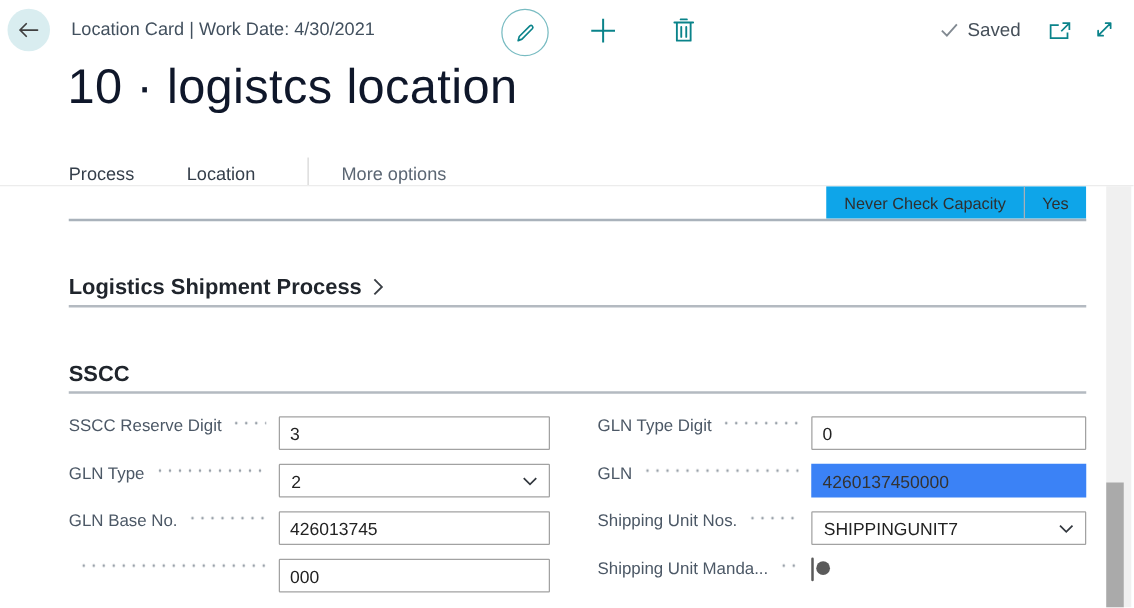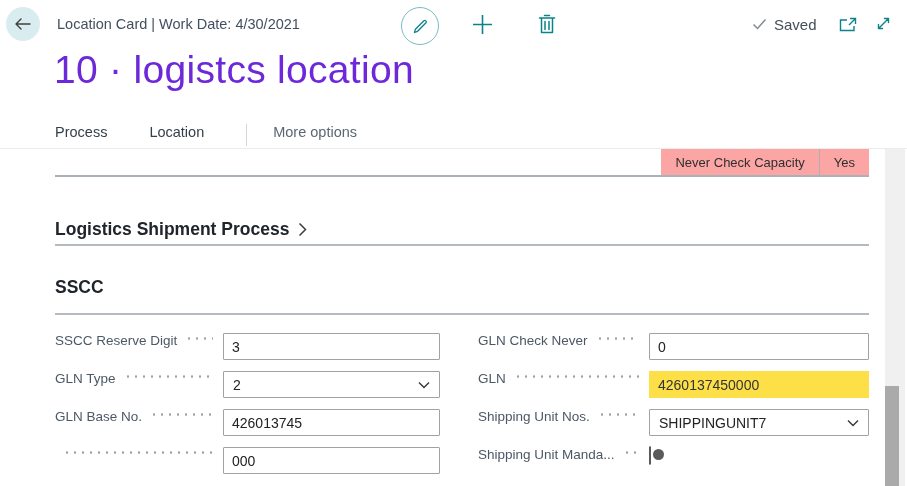--- a/index.html
+++ b/index.html
@@ -21,64 +21,64 @@
   .bar-icon { position:absolute; cursor:pointer; }
   .add-btn { left:471px; top:13px; }
   .del-btn { left:537px; top:13px; }
   .saved { position:absolute; left:752px; top:0; height:48px; display:flex; align-items:center; gap:7px;
     font-size:15px; color:#454f59; }
   .popout-btn { left:839px; top:17px; }
   .expand-btn { left:875px; top:15px; }
 
   
   .page-title { position:absolute; left:54px; top:48px; font-size:39px; font-weight:300;
-    color:#6d28d9; letter-spacing:.3px; }
-
-  
-  .menu { position:absolute; left:55px; top:124px; height:24px; display:flex; align-items:flex-start;
+    color:#0f172a; letter-spacing:.3px; }
+
+  
+  .menu { position:absolute; left:55px; top:124px; height:24px; display:flex; align-items:flex-end;
     font-size:14.5px; color:#343e4a; }
   .menu-item { margin-right:42px; cursor:pointer; }
   .menu-sep { width:1px; height:22px; background:#d6d6d6; margin-right:26px; }
   .menu-more { color:#5b6673; cursor:pointer; }
   .ribbon-border { position:absolute; left:0; top:148px; width:907px; height:1px; background:#ececec; }
 
   
   .sec-head { font-size:17.5px; font-weight:700; color:#20252c; display:flex; align-items:center; gap:9px; cursor:pointer; }
   .hr { position:absolute; left:55px; width:814px; height:2px; }
 
   .bin-row { position:absolute; left:55px; top:149px; width:814px; height:26px; overflow:hidden; }
   .bin-title { position:absolute; left:0; top:-6px;margin-top:48px; }
-  .summary-box { position:absolute; right:0; top:0; height:26px; background:#fca5a5;
+  .summary-box { position:absolute; right:0; top:0; height:26px; background:#0ea5e9;
     display:flex; align-items:center; font-size:13px; color:#2f2f2f; cursor:pointer; }
   .summary-cell { padding:0 14px; white-space:nowrap; }
   .summary-sep { width:1px; height:26px; background:#a9b0b8; }
   .hr1 { top:175px; background:#a9b2bb; }
 
   .sec2 { position:absolute; left:55px; top:219px; }
   .hr2 { top:244px; background:#b4bac1; }
 
-  .sec3 { position:absolute; left:55px; top:277px;align-items:center; }
+  .sec3 { position:absolute; left:55px; top:289px;align-items:center; }
   .hr3 { top:313px; background:#b4bac1; }
 
   
   .col { position:absolute; top:333px; }
   .col-left  { left:55px;  width:385px; }
   .col-right { left:478px; width:391px; }
   .frow { display:flex; align-items:flex-start; height:27px; margin-bottom:11px; }
   .flabel { font-size:13.5px; color:#4c5866; white-space:nowrap; flex:0 0 auto; }
   .leader { flex:1 1 auto; height:3px; margin:4px 10px 0 8px;
     background-image:radial-gradient(circle,#99a1a9 1px,rgba(0,0,0,0) 1.3px);
     background-size:8px 3px; background-repeat:repeat-x; background-position:0 50%; }
   .fbox { flex:0 0 auto; width:217px; }
   .col-right .fbox { width:220px; }
   input.txt { width:100%; height:27px; border:1px solid #a2a2a2; border-radius:1px;
     padding:0 8px; font-size:14px; color:#222; font-family:inherit; background:#fff; }
   .combo { width:100%; height:27px; border:1px solid #a2a2a2; border-radius:1px; background:#fff;
     display:flex; align-items:center; justify-content:space-between; padding:0 9px; font-size:14px; color:#222; cursor:pointer; }
-  .display-box { width:100%; height:27px; background:#fde047; display:flex; align-items:center;
+  .display-box { width:100%; height:27px; background:#3b82f6; display:flex; align-items:center;
     padding:0 9px; font-size:14px; color:#333; }
   .toggle { width:40px; height:18px; border:1.5px solid #5a5a5a; border-radius:10px; background:#fff;
     position:relative; cursor:pointer; flex:0 0 auto; }
   .toggle .knob { position:absolute; left:3px; top:2px; width:11px; height:11px; border-radius:50%; background:#5a5a5a; }
 
   
   .scroll-track { position:absolute; left:885px; top:149px; width:20px; height:337px; background:#f0f0f0; }
   .scroll-thumb { position:absolute; left:0; top:237px; width:14px; height:100px; background:#aaaaaa; cursor:pointer; }
 </style>
 </head>
@@ -210,21 +210,21 @@
     <span class="fbox"><input class="txt" value="426013745" style=""></span>
   </div>
   <div class="frow">
     <span class="leader"></span>
     <span class="fbox"><input class="txt" value="000" style=""></span>
   </div>
 </div>
 
 <div class="col col-right">
   <div class="frow">
-    <span class="flabel">GLN Check Never</span>
+    <span class="flabel">GLN Type Digit</span>
     <span class="leader"></span>
     <span class="fbox"><input class="txt" value="0" style=""></span>
   </div>
   <div class="frow">
     <span class="flabel">GLN</span>
     <span class="leader"></span>
     <span class="fbox">
       <span class="display-box">4260137450000</span>
     </span>
   </div>

